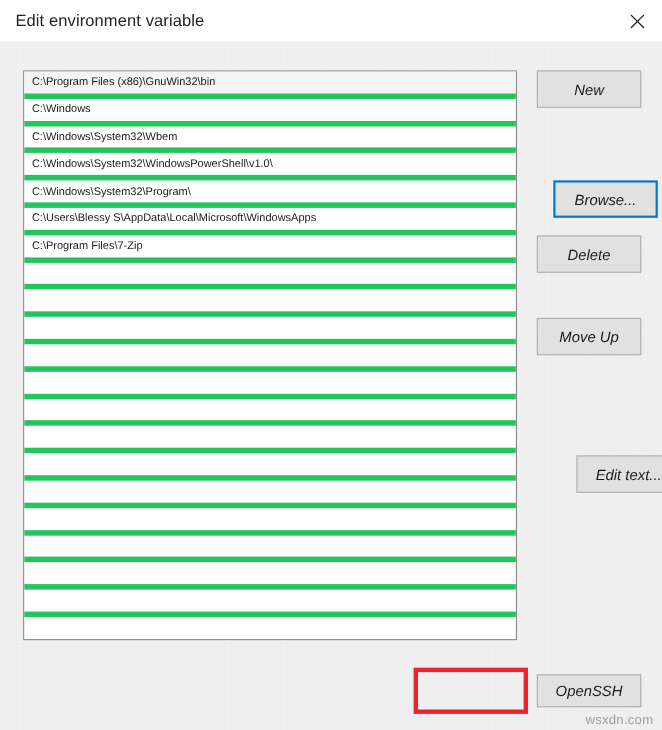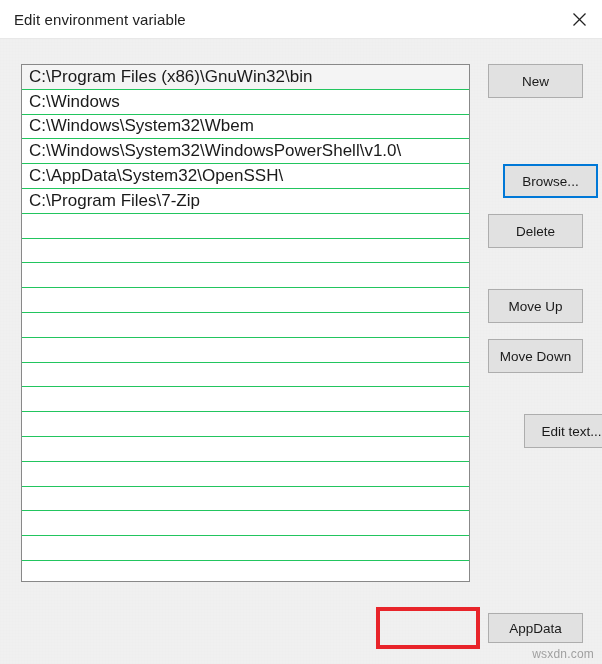--- a/index.html
+++ b/index.html
@@ -77,25 +77,25 @@
     width: 449px;
     height: 518px;
     background: #ffffff;
     border: 1px solid #888888;
     box-sizing: border-box;
     overflow: hidden;
   }
   .list-row {
     height: 24.8px;
     box-sizing: border-box;
-    border-bottom: 1px solid #22c55e;
+    border-bottom: 5px solid #22c55e;
     display: flex;
     align-items: center;
     padding-left: 7px;
-    font-size: 17px;
+    font-size: 10px;
     color: #1a1a1a;
     white-space: nowrap;
     overflow: hidden;
   }
   .list-row.selected {
     background: #f4f4f4;
   }
   .list-row.empty {
     color: transparent;
   }
@@ -110,20 +110,21 @@
     box-sizing: border-box;
     font-family: "Liberation Sans", sans-serif;
     font-size: 13.5px;
     color: #1a1a1a;
     display: flex;
     align-items: center;
     justify-content: center;
     cursor: default;
     padding: 0;
     white-space: nowrap;
+    font-style: italic;
   }
   .btn.focused {
     border: 2px solid #0078d7;
     margin-left: 15px;
   }
 
   #btn-new        { left: 488px; top: 64px;  }
   #btn-edit       { left: 488px; top: 114px; }
   #btn-browse     { left: 488px; top: 164px; }
   #btn-delete     { left: 488px; top: 214px; }
@@ -173,21 +174,22 @@
         <line x1="12.5" y1="0.5" x2="0.5" y2="12.5" stroke="#222222" stroke-width="1.2"></line>
       </svg>
     </div>
   </div>
 
   <div class="listbox" id="path-list">
       <div class="list-row selected">C:\Program Files (x86)\GnuWin32\bin</div>
       <div class="list-row">C:\Windows</div>
       <div class="list-row">C:\Windows\System32\Wbem</div>
       <div class="list-row">C:\Windows\System32\WindowsPowerShell\v1.0\</div>
-      <div class="list-row">C:\AppData\System32\OpenSSH\</div>
+      <div class="list-row">C:\Windows\System32\Program\</div>
+      <div class="list-row">C:\Users\Blessy S\AppData\Local\Microsoft\WindowsApps</div>
       <div class="list-row">C:\Program Files\7-Zip</div>
       <div class="list-row empty"></div>
       <div class="list-row empty"></div>
       <div class="list-row empty"></div>
       <div class="list-row empty"></div>
       <div class="list-row empty"></div>
       <div class="list-row empty"></div>
       <div class="list-row empty"></div>
       <div class="list-row empty"></div>
       <div class="list-row empty"></div>
@@ -195,22 +197,21 @@
       <div class="list-row empty"></div>
       <div class="list-row empty"></div>
       <div class="list-row empty"></div>
       <div class="list-row empty"></div>
     </div>
 
   <button class="btn" id="btn-new">New</button>
   <button class="btn focused" id="btn-browse">Browse...</button>
   <button class="btn" id="btn-delete">Delete</button>
   <button class="btn" id="btn-move-up">Move Up</button>
-  <button class="btn" id="btn-move-down">Move Down</button>
   <button class="btn" id="btn-edit-text">Edit text...</button>
 
-  <button class="btn" id="btn-cancel">AppData</button>
+  <button class="btn" id="btn-cancel">OpenSSH</button>
 
   <div class="annotation-rect"></div>
 
   <div class="watermark">wsxdn.com</div>
 
 </div>
 
 </body></html>

